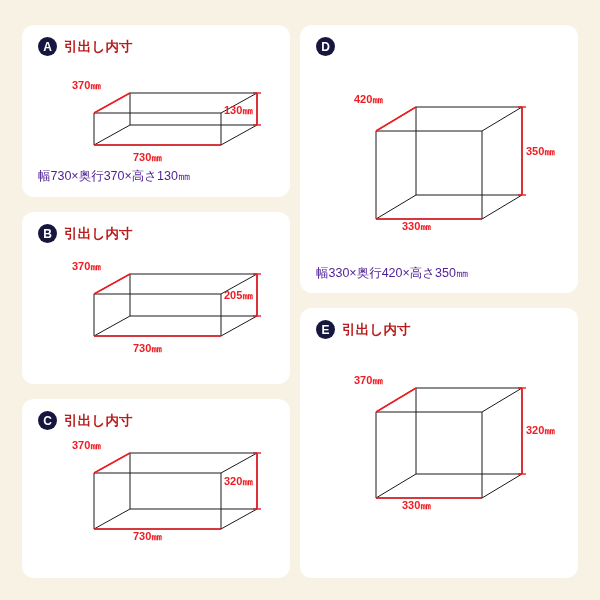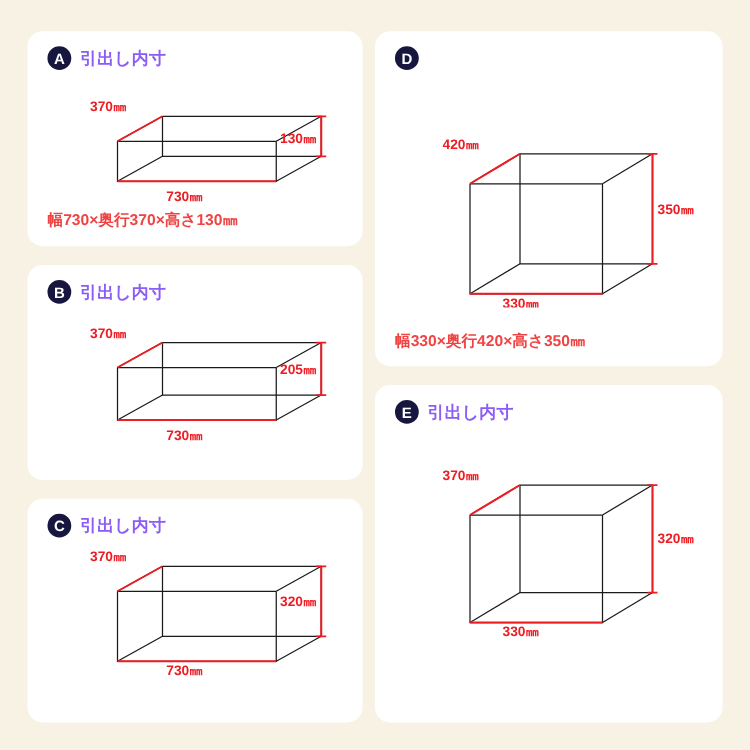--- a/index.html
+++ b/index.html
@@ -33,31 +33,31 @@
     font-weight: bold;
     display: flex;
     align-items: center;
     justify-content: center;
     line-height: 1;
     flex: none;
   }
   .card-title {
     font-size: 13.5px;
     font-weight: bold;
-    color: #8b5cf6;
+    color: #b91c1c;
     letter-spacing: 0.2px;
     white-space: nowrap;
   }
 
   .caption {
     position: absolute;
     left: 16px;
     font-size: 12.5px;
-    font-weight: bold;
-    color: #ef4444;
+    font-weight: normal;
+    color: #4c1d95;
     white-space: nowrap;
     letter-spacing: 0px;
   }
 
   .figure { position: absolute; margin-left: 12px; }
   .figure svg { display: block; }
 
   .dim-text {
     font-family: "Liberation Sans", "DejaVu Sans", sans-serif;
     font-size: 11px;
@@ -157,21 +157,21 @@
       </svg>
     </div>
 
   </div>
 
   <div class="card" style="left:300px; top:25px; width:278px; height:268px;">
     <div class="card-head">
       <span class="badge">D</span>
     </div>
 
-    <div class="figure" style="left:42px; top:76px;text-decoration:underline;">
+    <div class="figure" style="left:42px; top:60px;text-decoration:underline;">
       <svg width="210" height="145" viewBox="0 0 210 145">
         <polyline points="62,22 168,22 168,110 62,110 62,22" fill="none" stroke="#1a1a1a" stroke-width="1"></polyline>
         <line x1="62" y1="22" x2="22" y2="46" stroke="#1a1a1a" stroke-width="1"></line>
         <line x1="168" y1="22" x2="128" y2="46" stroke="#1a1a1a" stroke-width="1"></line>
         <line x1="168" y1="110" x2="128" y2="134" stroke="#1a1a1a" stroke-width="1"></line>
         <line x1="62" y1="110" x2="22" y2="134" stroke="#1a1a1a" stroke-width="1"></line>
         <polyline points="22,46 22,134 128,134 128,46" fill="none" stroke="#1a1a1a" stroke-width="1"></polyline>
         <line x1="128" y1="46" x2="22" y2="46" stroke="#1a1a1a" stroke-width="1"></line>
         <line x1="22" y1="46" x2="62" y2="22" stroke="#ee1c23" stroke-width="1.6"></line>
         <line x1="22" y1="134" x2="128" y2="134" stroke="#ee1c23" stroke-width="1.6"></line>

